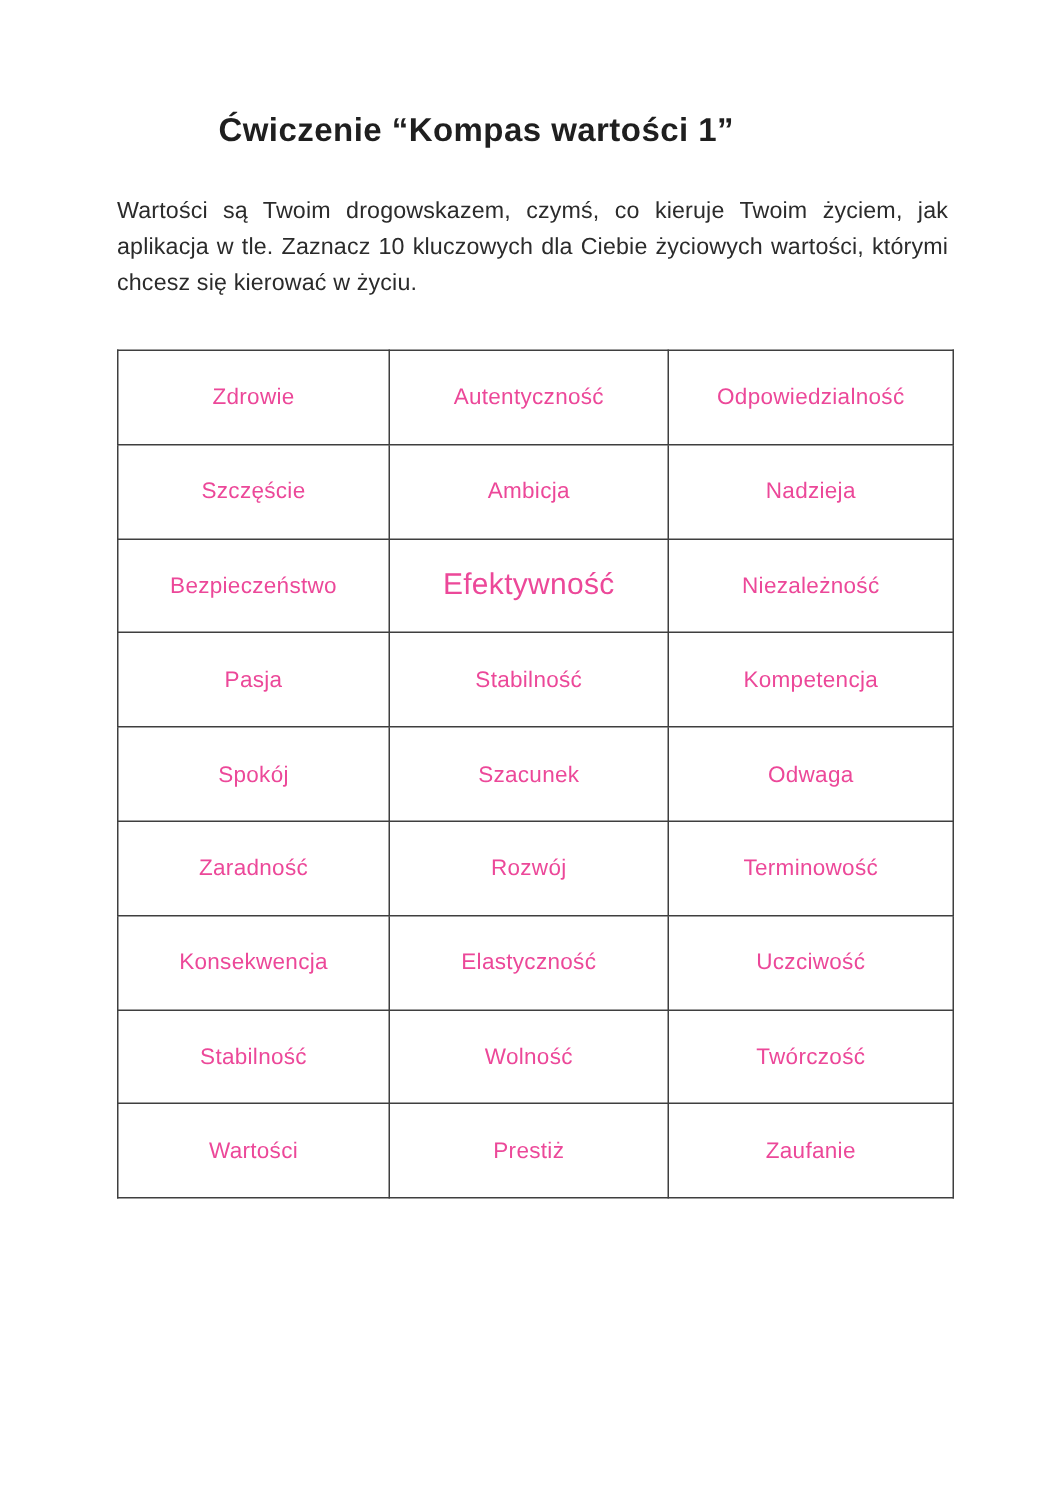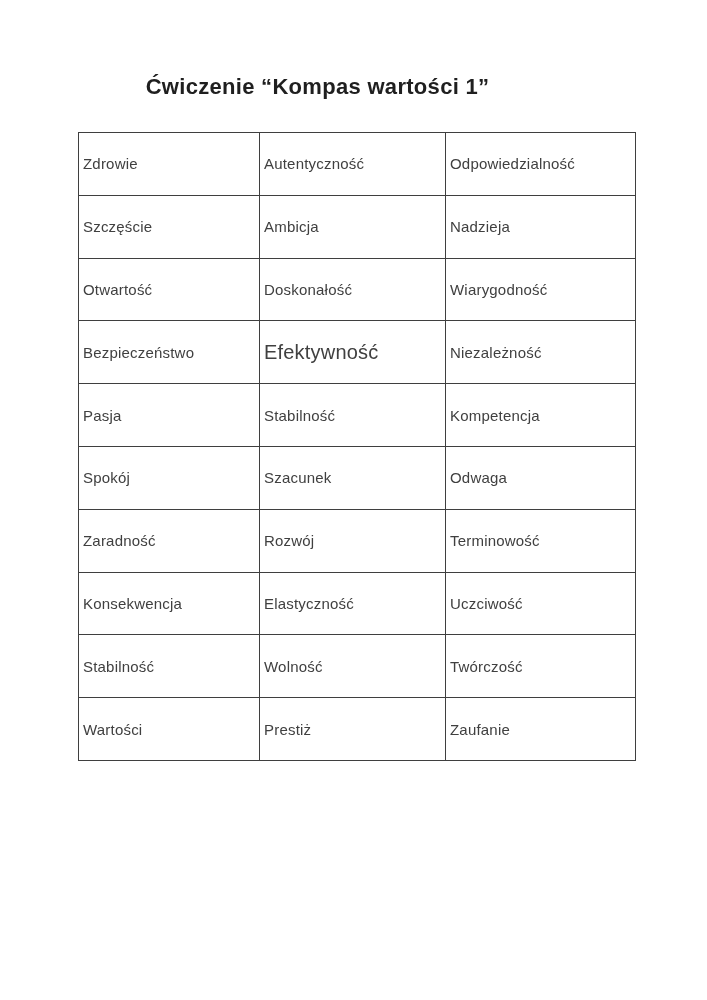--- a/index.html
+++ b/index.html
@@ -33,58 +33,54 @@
     width: 557px;
     border-collapse: collapse;
     table-layout: fixed;
   }
   table.values col.c1 { width: 181px; }
   table.values col.c2 { width: 186px; }
   table.values col.c3 { width: 190px; }
   table.values td {
     border: 1.5px solid #3f3f3f;
     height: 62.8px;
-    text-align: left;
+    text-align: center;
     vertical-align: middle;
     font-size: 15px;
     letter-spacing: 0.2px;
-    color: #404040;
+    color: #ec4899;
     padding: 0 4px;
   }
   table.values td.xl { font-size: 20px; }
 </style>
 </head>
 <body>
 
 <div class="page">
 
   <h1 class="title">Ćwiczenie “Kompas wartości 1”</h1>
 
+  <p class="intro">Wartości są Twoim drogowskazem, czymś, co kieruje Twoim życiem, jak aplikacja w tle. Zaznacz 10 kluczowych dla Ciebie życiowych wartości, którymi chcesz się kierować w życiu.</p>
 
   <table class="values">
     <colgroup>
         <col class="c1">
         <col class="c2">
         <col class="c3">
       </colgroup>
     <tbody>
       <tr>
         <td>Zdrowie</td>
         <td>Autentyczność</td>
         <td>Odpowiedzialność</td>
       </tr>
       <tr>
         <td>Szczęście</td>
         <td>Ambicja</td>
         <td>Nadzieja</td>
-      </tr>
-      <tr>
-        <td>Otwartość</td>
-        <td>Doskonałość</td>
-        <td>Wiarygodność</td>
       </tr>
       <tr>
         <td>Bezpieczeństwo</td>
         <td class="xl">Efektywność</td>
         <td>Niezależność</td>
       </tr>
       <tr>
         <td>Pasja</td>
         <td>Stabilność</td>
         <td>Kompetencja</td>

